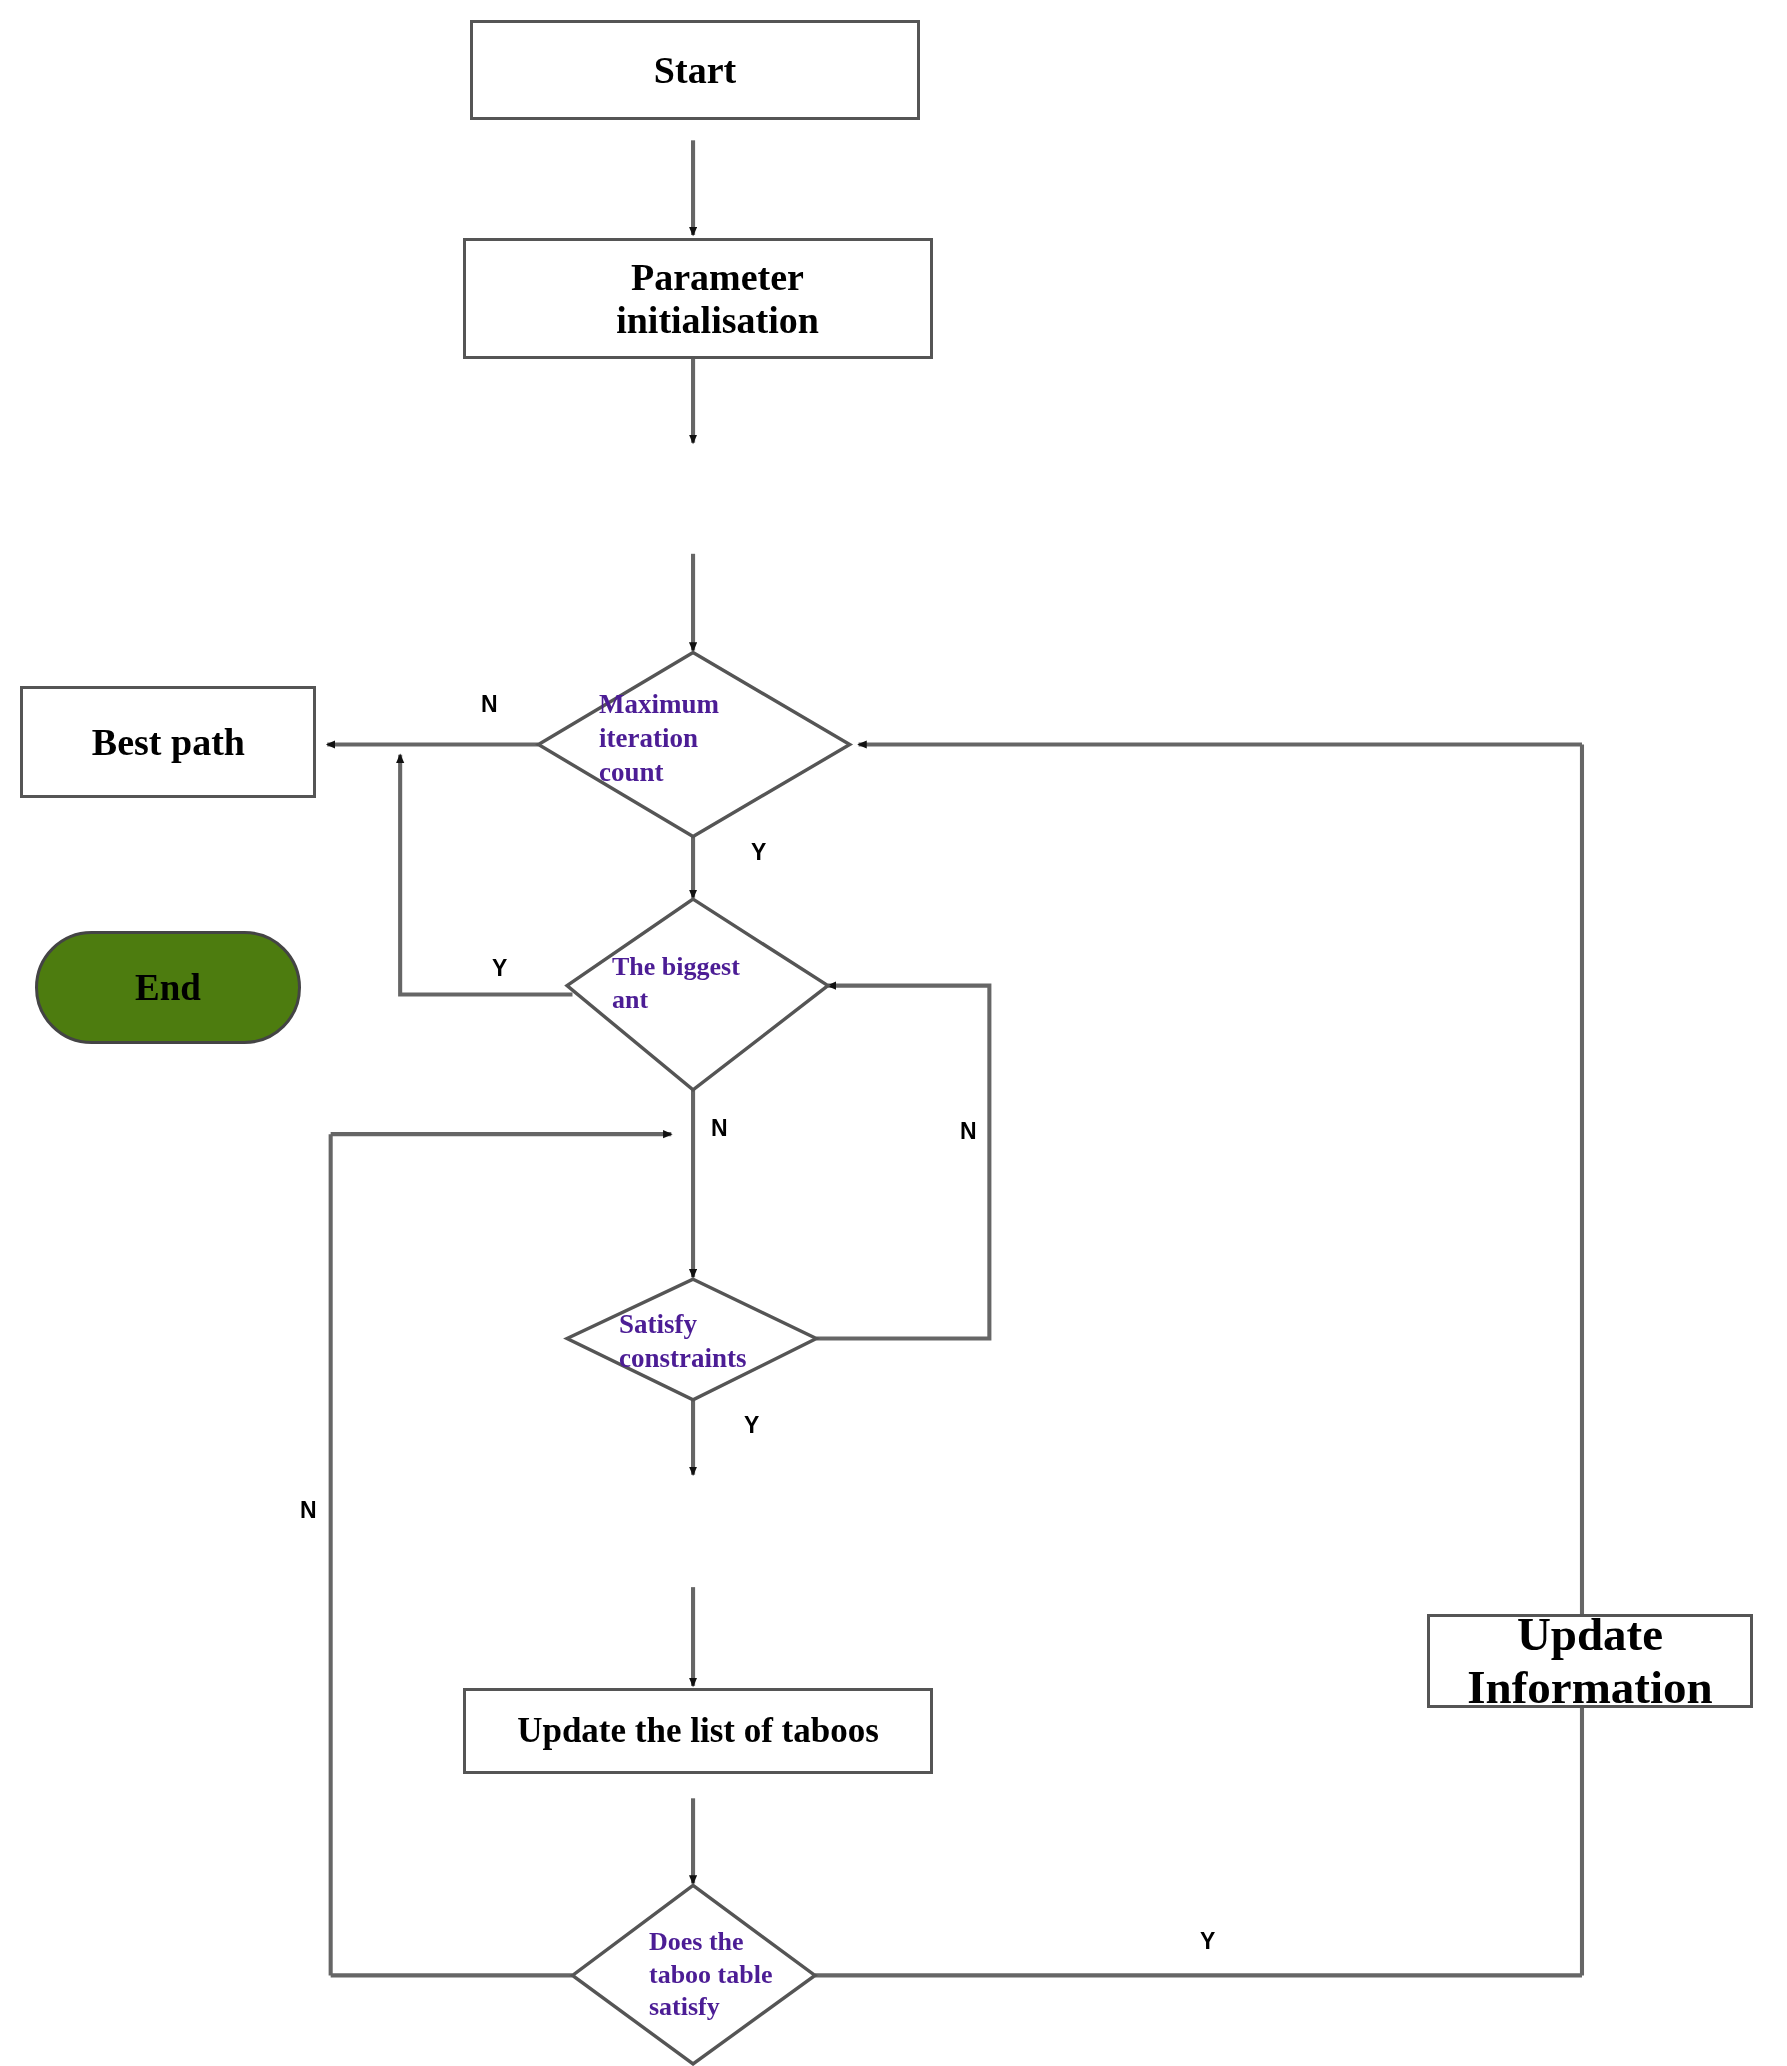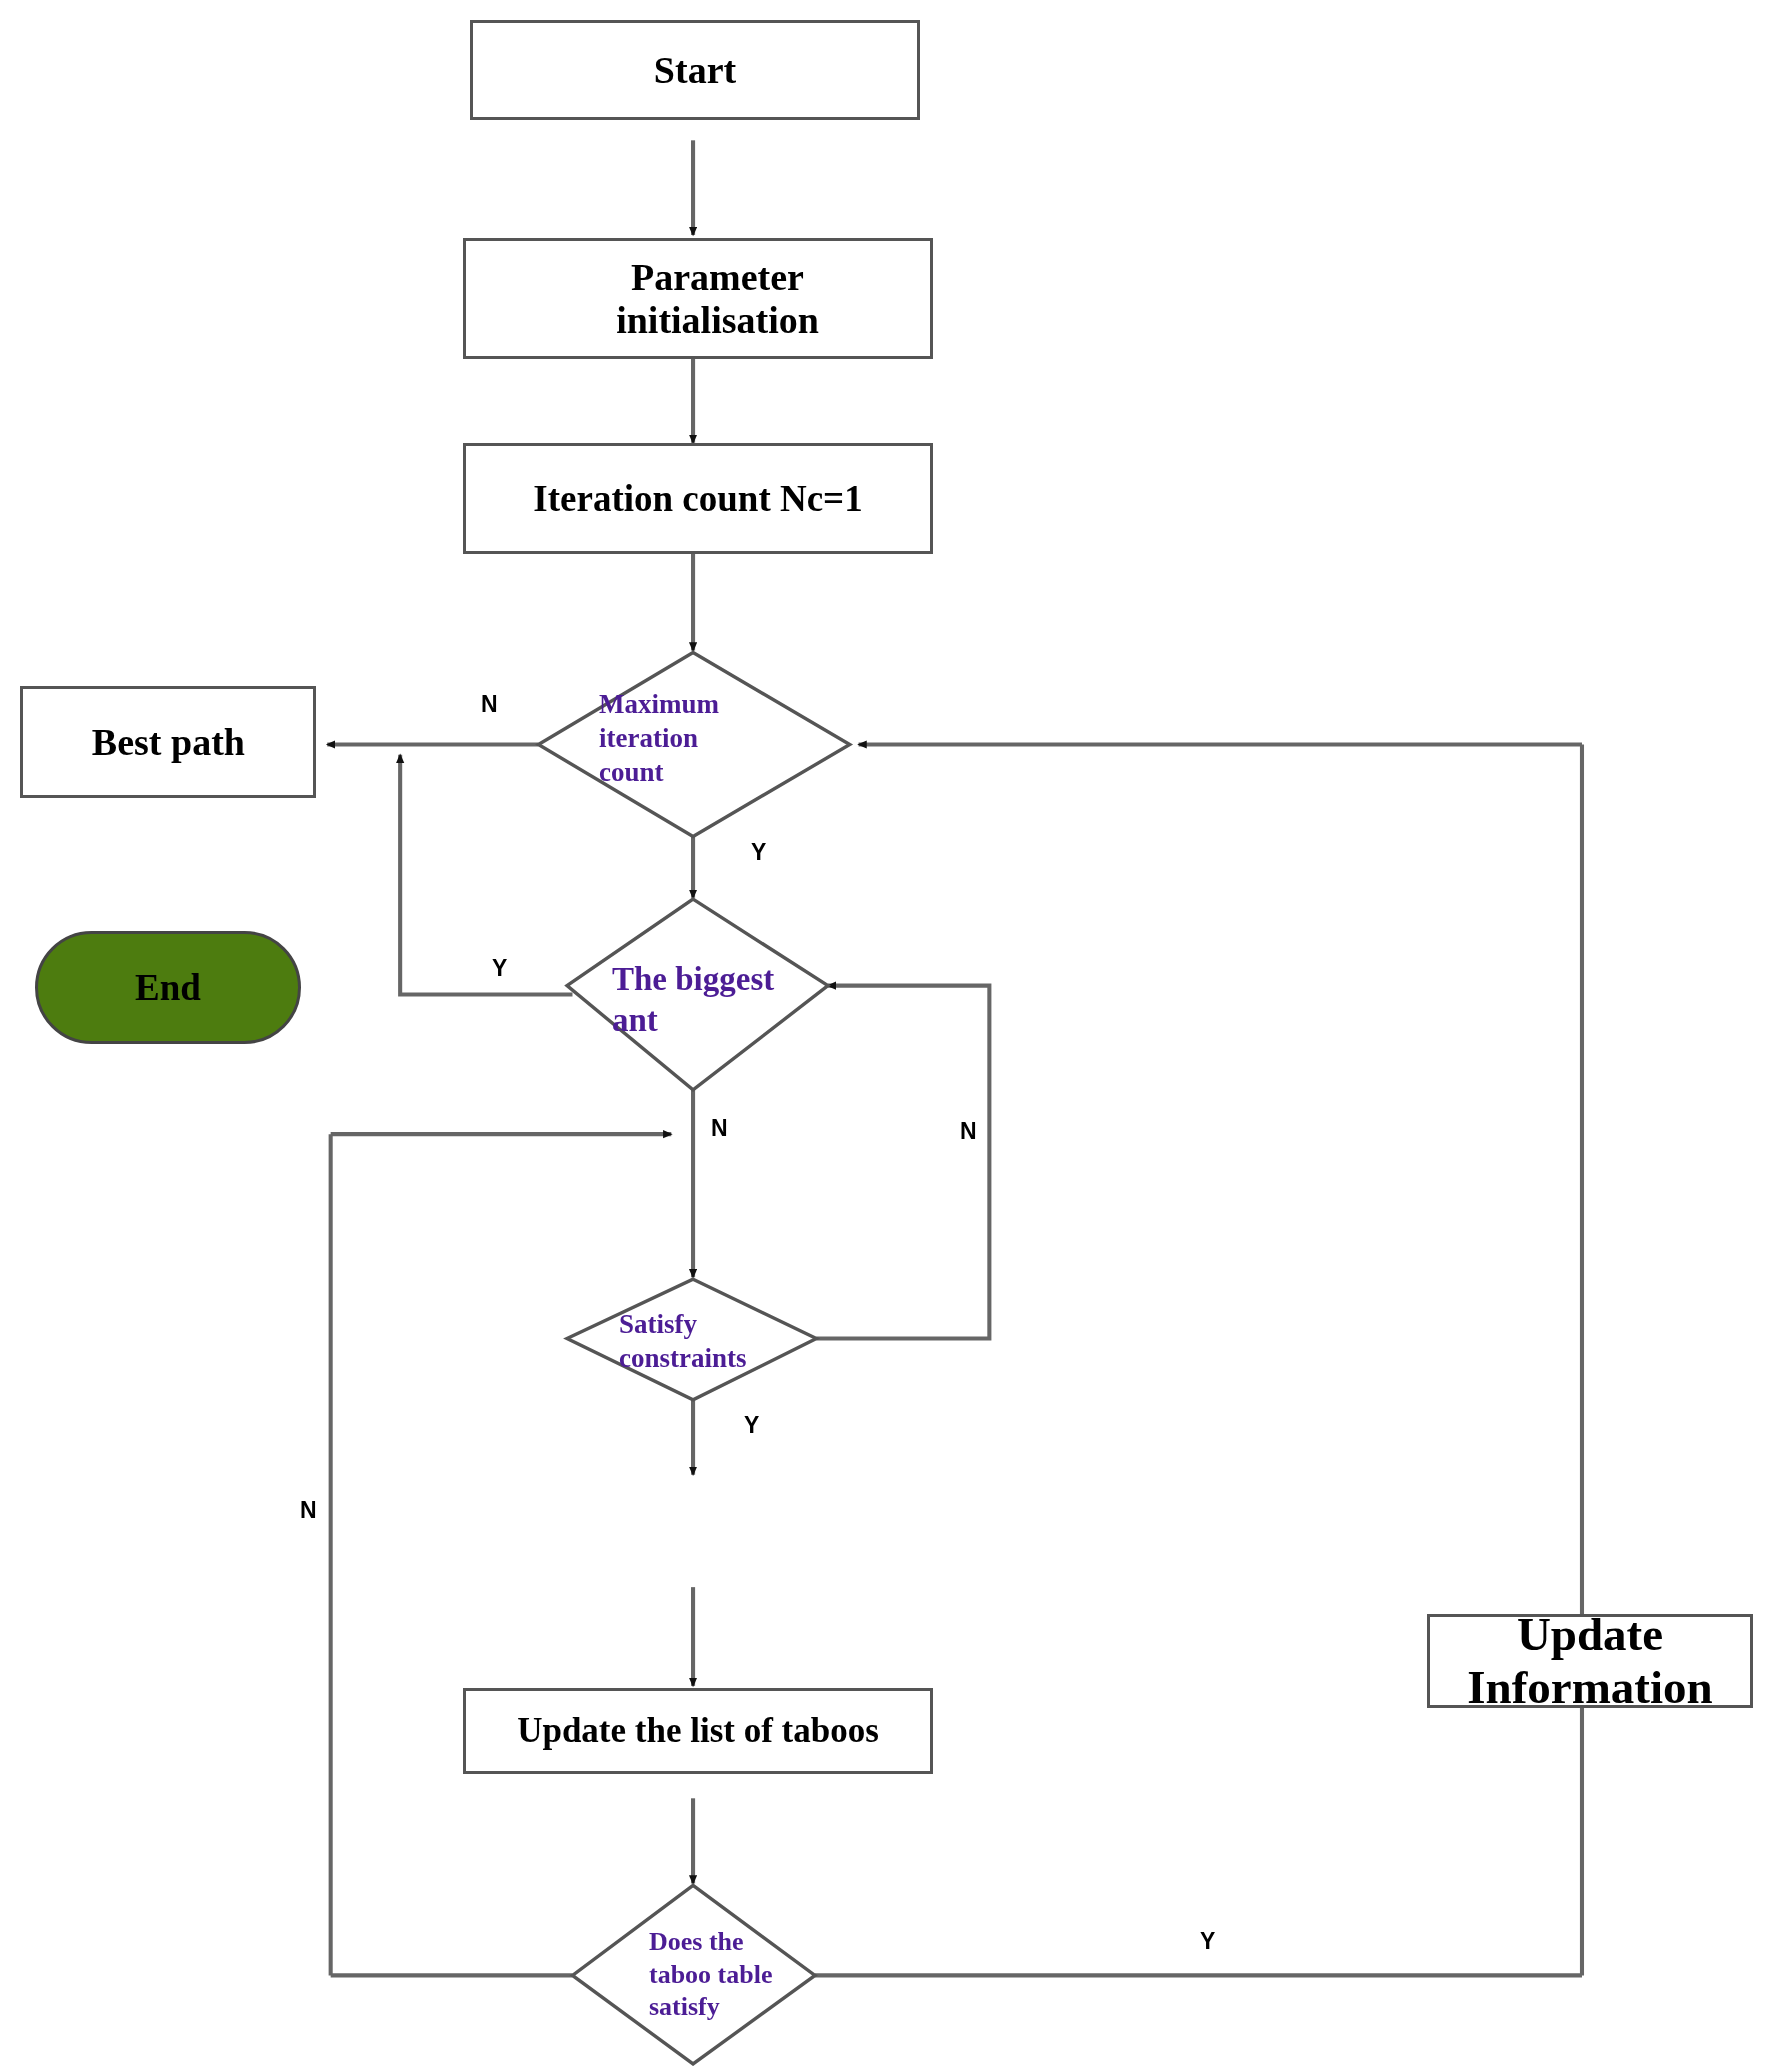--- a/index.html
+++ b/index.html
@@ -63,23 +63,20 @@
 
   <div class="node rect" style="left:470px;top:20.4px;width:450px;height:100px;font-size:38px;">
     <span>Start</span>
   </div>
 
   <div class="node rect" style="left:463px;top:238px;width:470px;height:121px;font-size:38px;flex-direction:column;padding-left:39px;">
     <span>Parameter</span>
     <span>initialisation</span>
   </div>
 
-  <div class="node rect" style="left:463px;top:443px;width:470px;height:111px;font-size:37px;">
-    <span>Iteration count Nc=1</span>
-  </div>
 
   <div class="node rect" style="left:20.4px;top:686px;width:296px;height:112px;font-size:38px;">
     <span>Best path</span>
   </div>
 
   <div class="node rounded" style="left:35px;top:931px;width:266px;height:113px;font-size:37px;">
     <span>End</span>
   </div>
 
 
@@ -100,21 +97,21 @@
       <polygon points="1017,2768 1196,2900 1017,3030 840,2900"></polygon>
     </g>
   </svg>
 
   <div class="dlabel" style="left:599px;top:688px;width:204px;font-size:27px;">
     <div>Maximum</div>
     <div>iteration</div>
     <div>count</div>
   </div>
 
-  <div class="dlabel" style="left:612px;top:951px;width:204px;font-size:33px;margin-top:8px;">
+  <div class="dlabel" style="left:612px;top:951px;width:204px;font-size:26px;">
     <div>The biggest</div>
     <div>ant</div>
   </div>
 
   <div class="dlabel" style="left:619px;top:1308px;width:204px;font-size:27px;">
     <div>Satisfy</div>
     <div>constraints</div>
   </div>
 
   <div class="dlabel" style="left:649px;top:1926px;width:204px;font-size:26px;">

